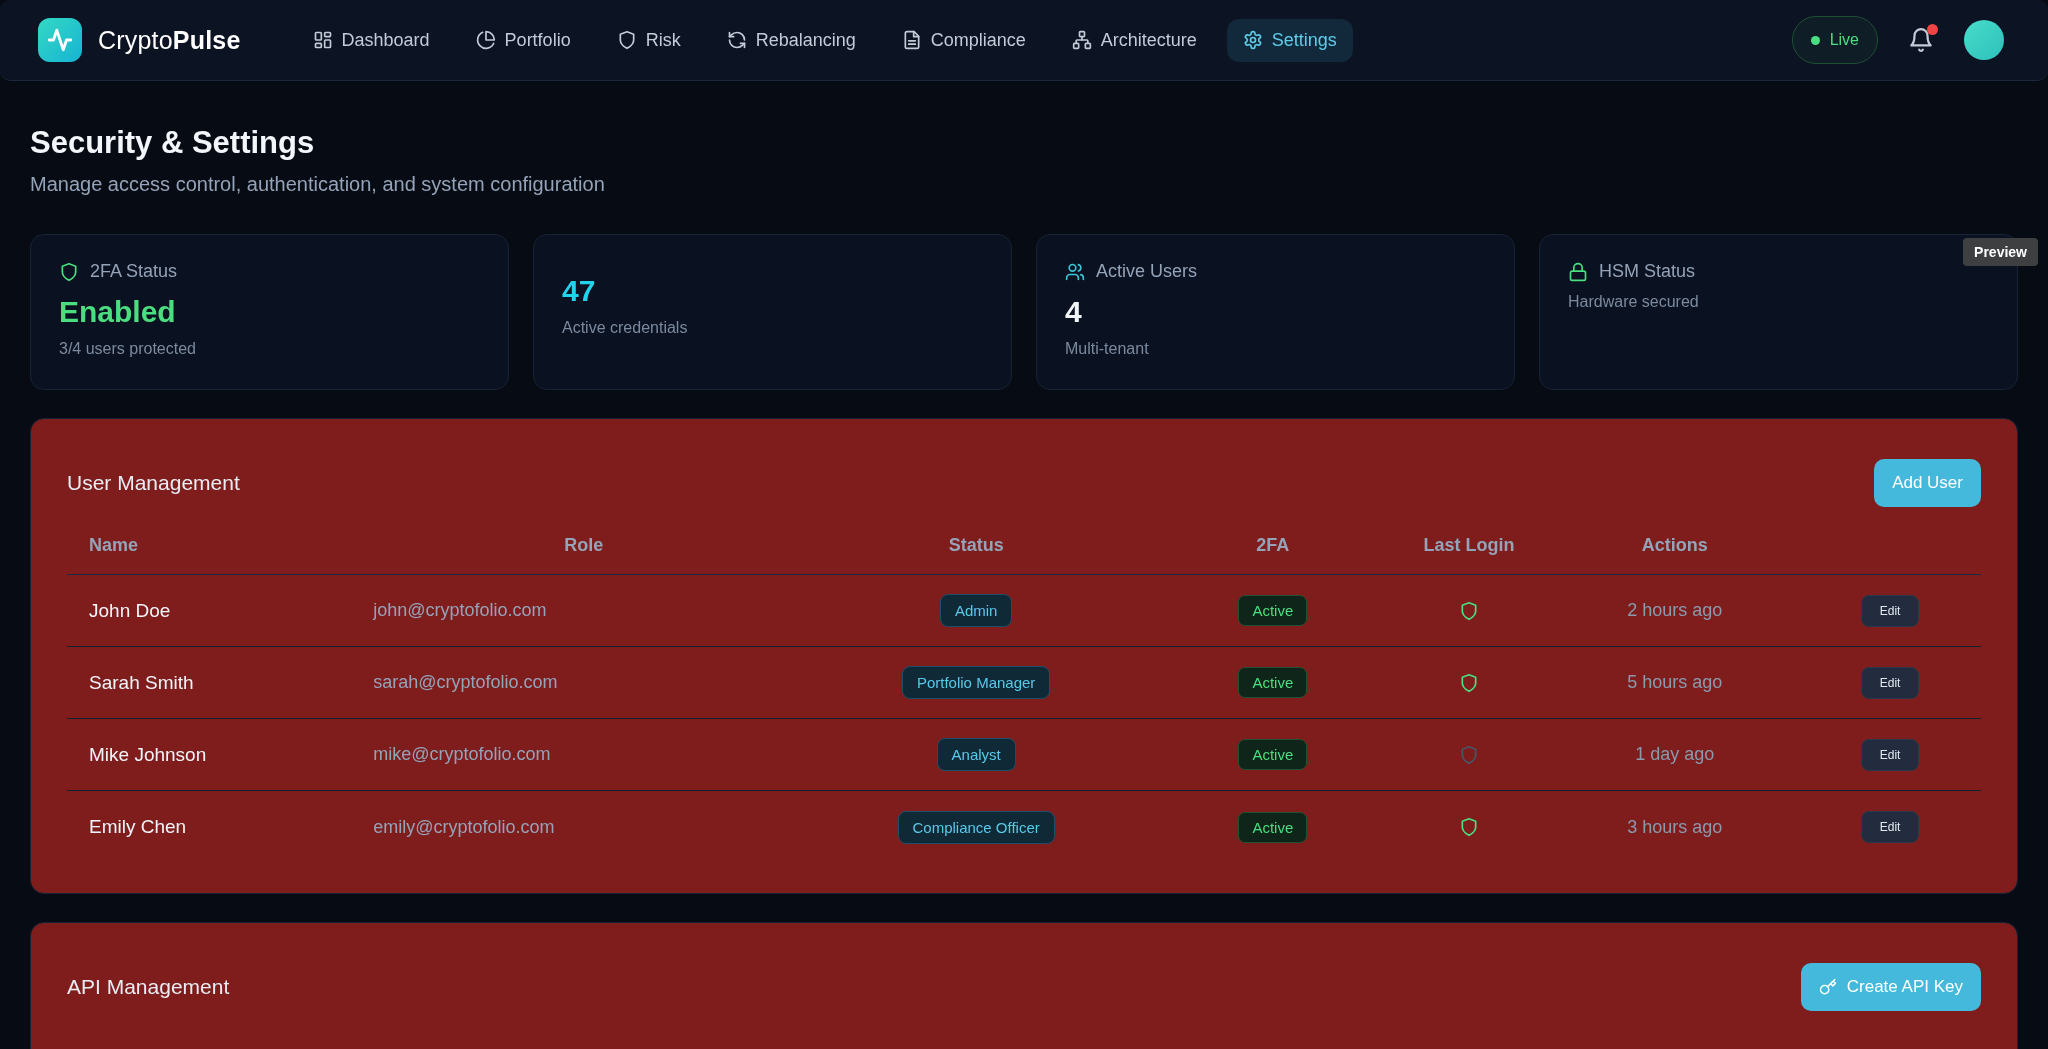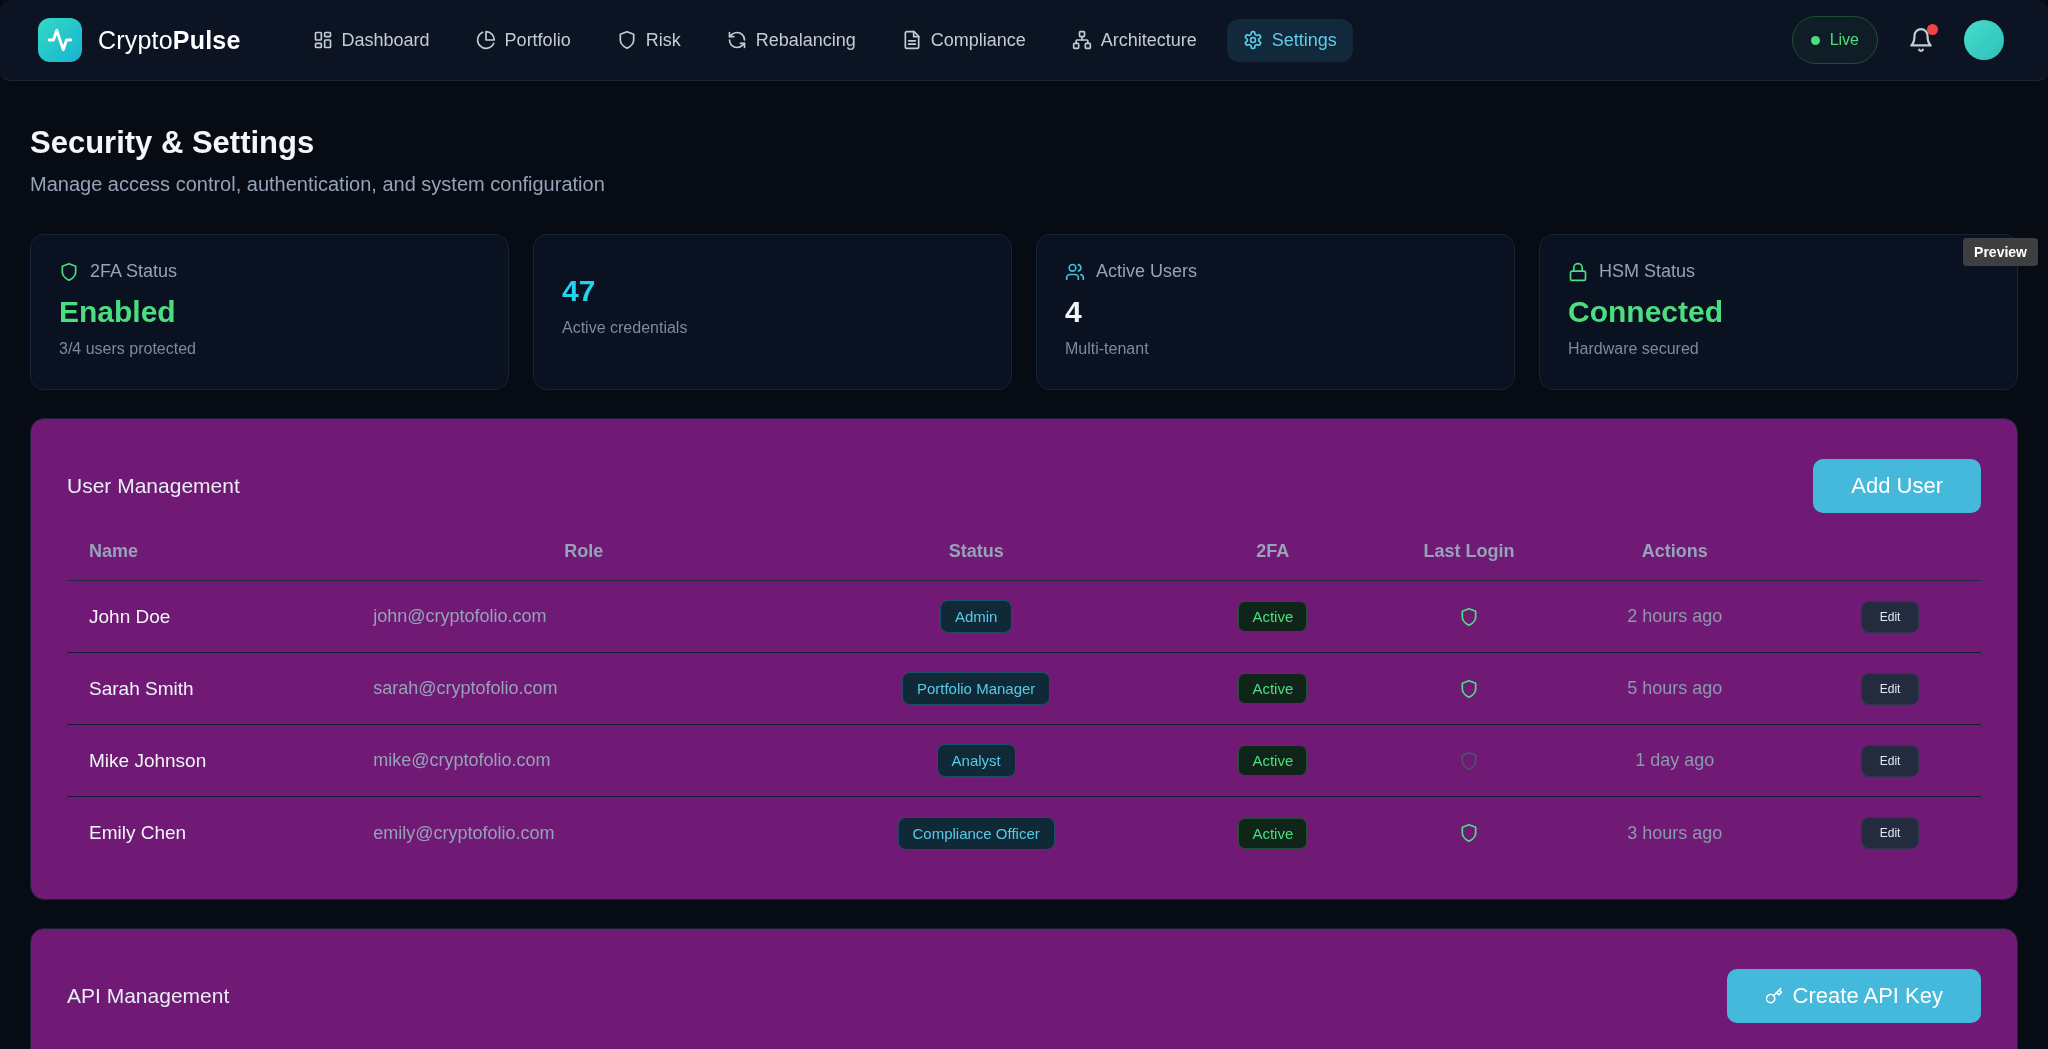--- a/index.html
+++ b/index.html
@@ -58,28 +58,28 @@
     background:#0a1120; border:1px solid #172336; border-radius:14px;
     height:156px; padding:26px 28px;
   }
   .stat-head { display:flex; align-items:center; gap:11px; }
   .stat-label { font-size:18px; color:#94a3b8; }
   .stat-value { margin-top:13px; font-size:30px; font-weight:bold; }
   .stat-sub { margin-top:11px; font-size:16px; color:#7b8a9e; }
 
   
   .panel {
-    margin-top:28px; background:#701a75; border:1px solid #172336;
+    margin-top:28px; background:#7f1d1d; border:1px solid #172336;
     border-radius:14px; padding:40px 36px 30px 36px;
   }
   .panel-head { display:flex; align-items:center; justify-content:space-between; }
   .panel-title { font-size:21px; color:#e8edf4; }
   .btn-primary {
     background:#45b9dc; color:#ffffff; border:none; border-radius:10px;
-    font-size:22px; font-family:inherit; padding:14px 38px; cursor:pointer;
+    font-size:17px; font-family:inherit; padding:14px 18px; cursor:pointer;
     display:flex; align-items:center; gap:10px;
   }
 
   
   .table { margin-top:28px; }
   .trow {
     display:grid;
     grid-template-columns:16% 22% 19% 12% 8.5% 13% 9.5%;
     align-items:center;
   }
@@ -263,21 +263,20 @@
     <div class="stat-card">
       <div class="stat-head">
         <span class="stat-icon">
           <svg width="20" height="20" viewBox="0 0 24 24" fill="none" stroke-width="2" stroke-linecap="round" stroke-linejoin="round" style="stroke: rgb(74, 222, 128);">
               <rect x="3" y="11" width="18" height="11" rx="2"></rect>
               <path d="M7 11V7a5 5 0 0 1 10 0v4"></path>
             </svg>
         </span>
         <span class="stat-label">HSM Status</span>
       </div>
-      <div class="stat-value" style="color: rgb(74, 222, 128);">Connected</div>
       <div class="stat-sub">Hardware secured</div>
     </div>
   </section>
 
   <section class="panel">
     <div class="panel-head">
       <div class="panel-title">User Management</div>
       <button class="btn-primary">Add User</button>
     </div>
 

